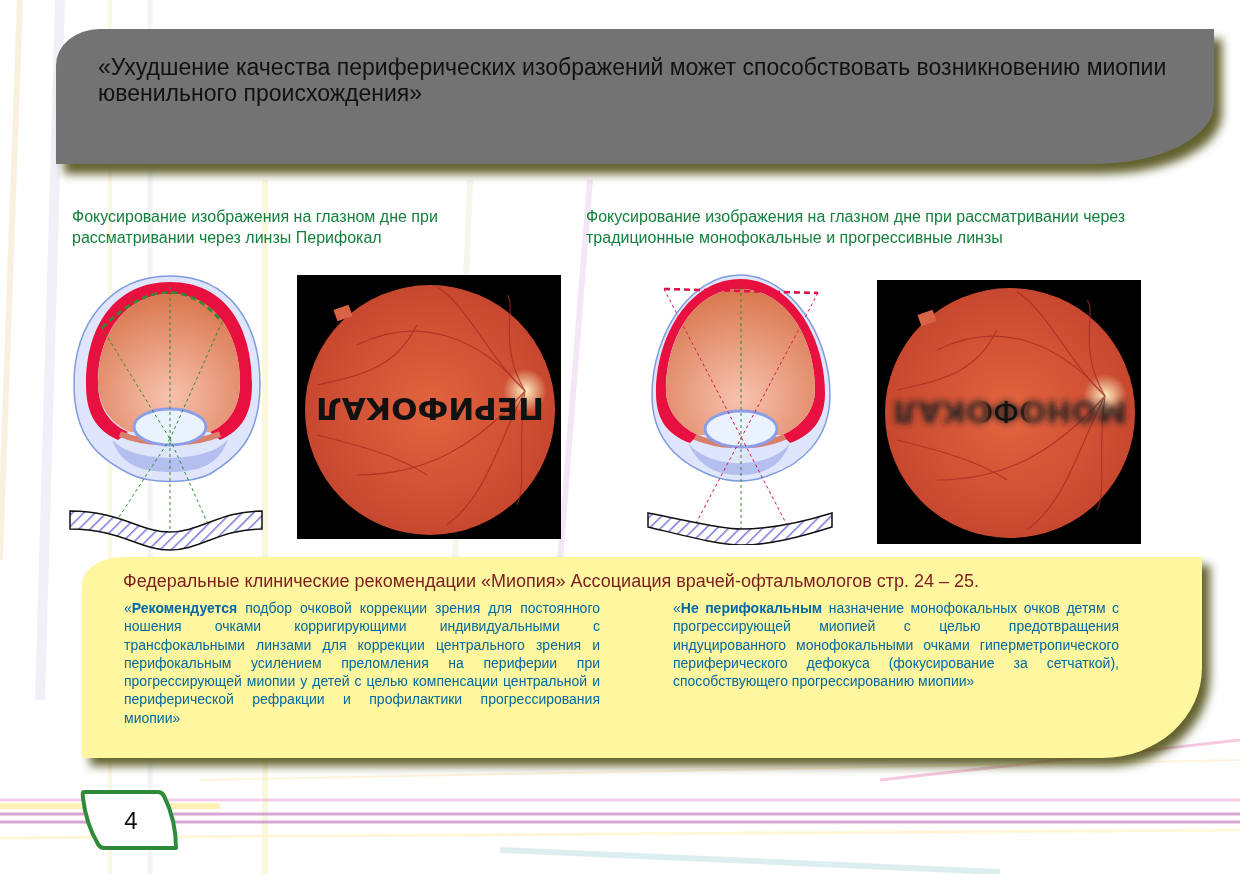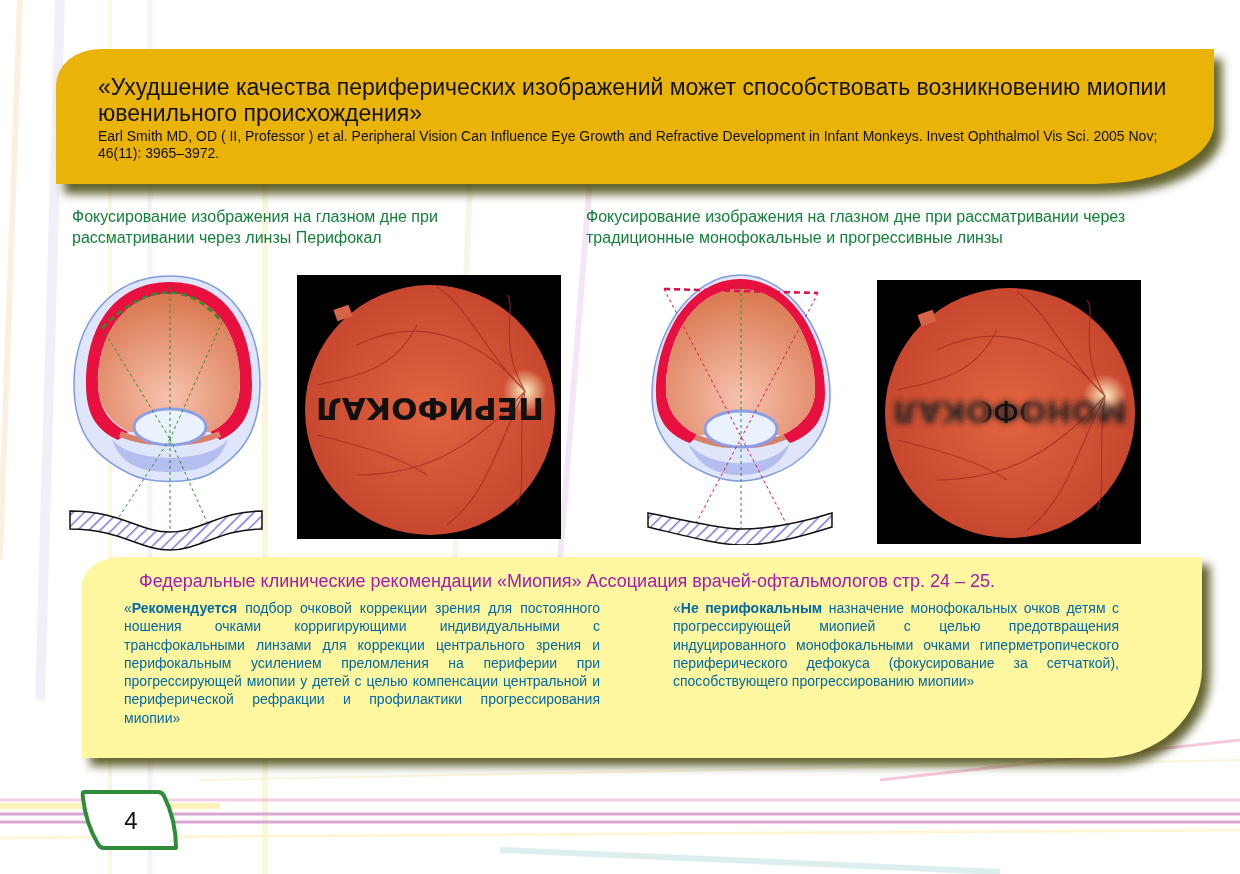--- a/index.html
+++ b/index.html
@@ -7,25 +7,24 @@
       width: 1240px; height: 874px; position: relative; overflow: hidden;
       background: #ffffff;
       font-family: "Liberation Sans", sans-serif;
       color: #111;
     }
     .bg-layer { position: absolute; inset: 0; pointer-events: none; }
 
     
     .top-panel {
       position: absolute; left: 56px; top: 29px; width: 1158px; height: 135px;
-      background: #eab308;
+      background: #737373;
       border-top-left-radius: 44px 36px;
       border-bottom-right-radius: 120px 60px;
       box-shadow: 8px 10px 10px rgba(70,70,10,0.85);
-      margin-top: 20px;
     }
     .top-panel .quote {
       position: absolute; left: 42px; top: 25px; width: 1100px;
       font-size: 23px; line-height: 26px; color: #111;
     }
     .top-panel .cite {
       position: absolute; left: 42px; top: 79px; width: 1060px;
       font-size: 14px; line-height: 17px; color: #111;
     }
 
@@ -45,21 +44,21 @@
     
     .bottom-panel {
       position: absolute; left: 82px; top: 557px; width: 1120px; height: 201px;
       background: #fff6a0;
       border-top-left-radius: 40px 28px;
       border-bottom-right-radius: 100px 90px;
       box-shadow: 8px 8px 10px rgba(70,70,10,0.85);
     }
     .bottom-panel .heading {
       position: absolute; left: 41px; top: 13px; width: 1080px;
-      font-size: 18px; line-height: 22px; color: #a21caf; white-space: nowrap; margin-left: 16px;
+      font-size: 18px; line-height: 22px; color: #7f1d1d; white-space: nowrap;
     }
     .rec {
       position: absolute; font-size: 14px; line-height: 18.3px; color: #0369a1;
       text-align: justify;
     }
     .rec.left { left: 42px; top: 42px; width: 476px; }
     .rec.right { left: 591px; top: 42px; width: 446px; }
     .rec b { font-weight: bold; }
 
     
@@ -96,21 +95,20 @@
   <line x1="0" y1="814" x2="1240" y2="814" stroke="#d7a6d2" stroke-width="3"></line>
   <line x1="0" y1="822" x2="1240" y2="822" stroke="#d7a6d2" stroke-width="3"></line>
   <line x1="0" y1="838" x2="1240" y2="830" stroke="#fff5cc" stroke-width="3" opacity="0.8"></line>
   <line x1="880" y1="780" x2="1240" y2="740" stroke="#f3bcd8" stroke-width="3" opacity="0.8"></line>
   <line x1="200" y1="780" x2="1240" y2="760" stroke="#fbefc8" stroke-width="2" opacity="0.6"></line>
   <line x1="500" y1="850" x2="1000" y2="872" stroke="#cfe8e8" stroke-width="6" opacity="0.7"></line>
 </svg>
 
 <div class="top-panel">
   <div class="quote">«Ухудшение качества периферических изображений  может способствовать возникновению миопии ювенильного происхождения»</div>
-  <div class="cite">Earl Smith MD, OD ( II, Professor ) et al. Peripheral Vision Can Influence Eye Growth and Refractive Development in Infant Monkeys. Invest Ophthalmol Vis Sci. 2005 Nov; 46(11): 3965–3972.</div>
 </div>
 
 <div class="caption left">Фокусирование изображения на глазном дне при рассматривании через линзы Перифокал</div>
 <div class="caption right">Фокусирование изображения на глазном дне при рассматривании через традиционные монофокальные и прогрессивные линзы</div>
 
 <svg class="diagram" style="left:60px;top:264px" width="220" height="290" viewBox="0 0 220 290">
   <defs>
     <radialGradient id="vitL" cx="0.5" cy="0.75" r="0.75">
       <stop offset="0" stop-color="#f7c2ae"></stop>
       <stop offset="1" stop-color="#d9774f"></stop>

